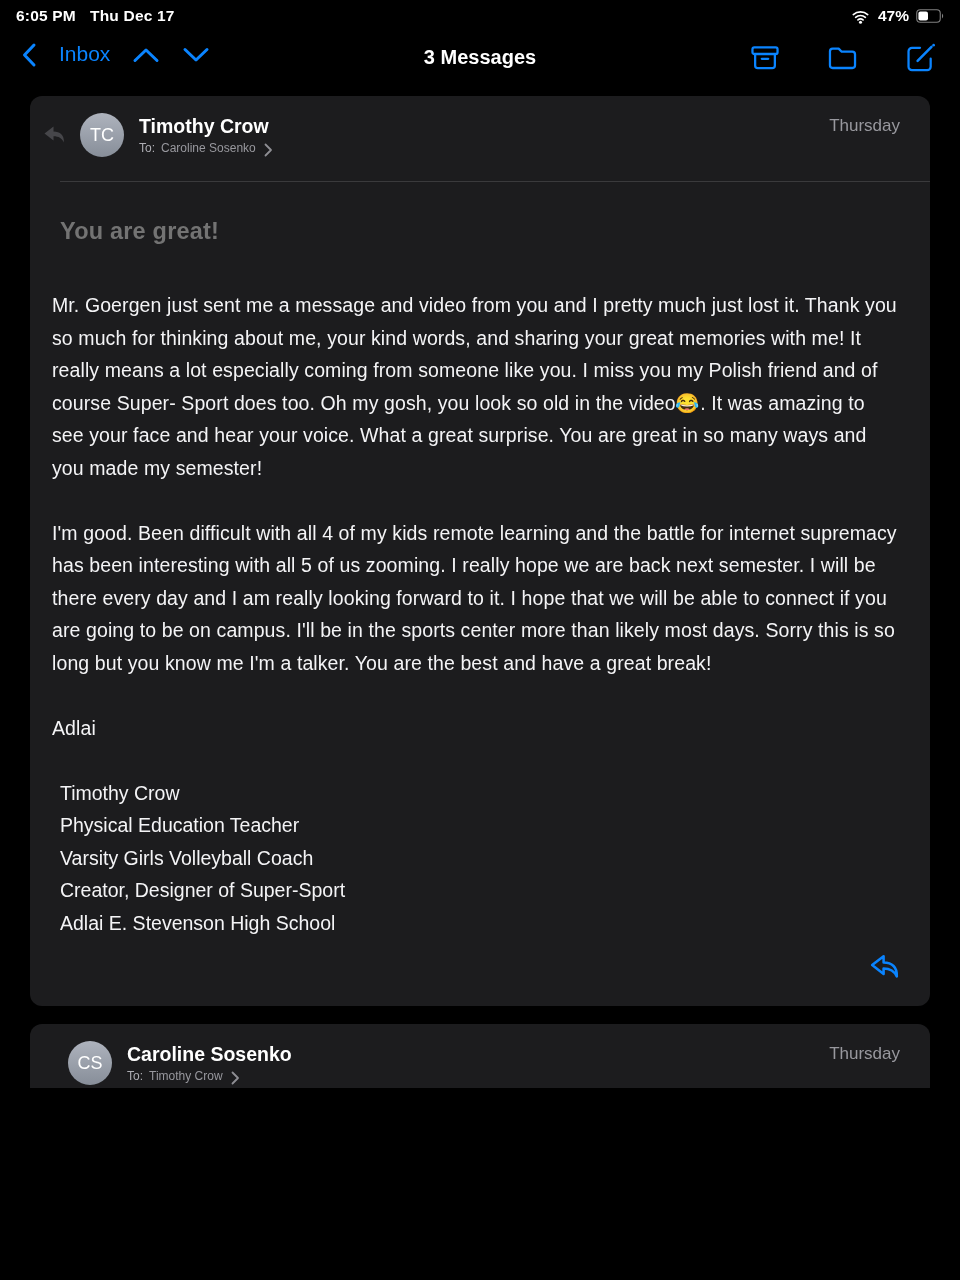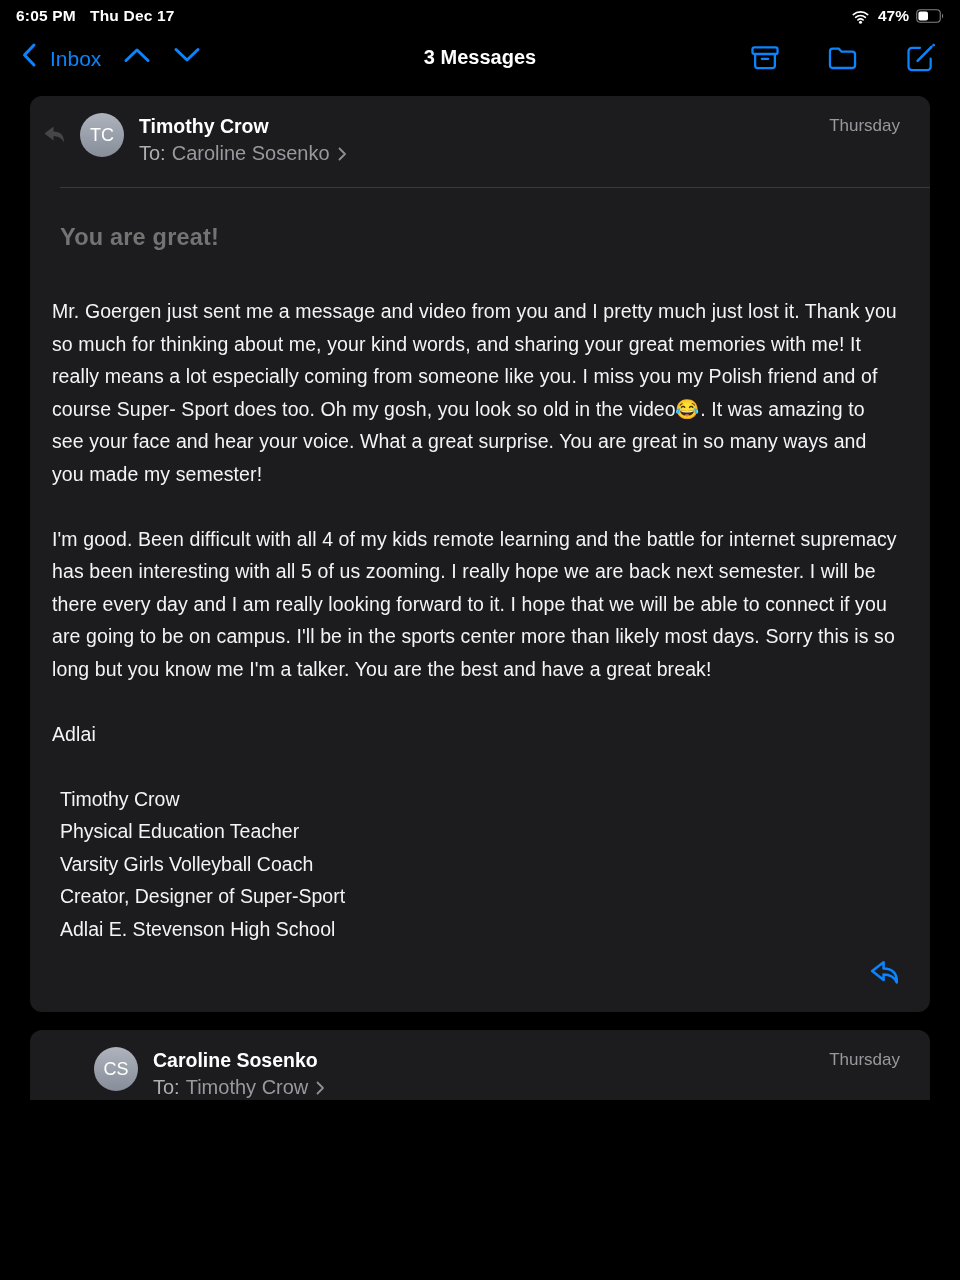--- a/index.html
+++ b/index.html
@@ -18,21 +18,21 @@
     display: flex; justify-content: space-between; align-items: center;
     height: 30px; padding: 2px 16px 0 16px;
   }
   .status-left { display: flex; gap: 14px; font-size: 15.5px; font-weight: 700; letter-spacing: .2px; }
   .status-right { display: flex; align-items: center; gap: 7px; font-size: 15.5px; font-weight: 600; }
   .status-right svg { display: block; }
 
   
   .nav-bar { position: relative; height: 52px; margin-top: 4px; }
   .nav-left { position: absolute; left: 20px; top: 8px; display: flex; align-items: center; }
-  .back-btn { display: flex; align-items: flex-end; gap: 13px; background: none; border: none; cursor: pointer; padding: 0; }
+  .back-btn { display: flex; align-items: flex-start; gap: 22px; background: none; border: none; cursor: pointer; padding: 0; }
   .back-label { color: #0a84ff; font-size: 21px; font-family: "Liberation Sans", sans-serif; }
   .nav-chevron-btn { background: none; border: none; cursor: pointer; padding: 0 0 0 22px; }
   .nav-title {
     position: absolute; left: 0; right: 0; top: 12px;
     text-align: center; font-size: 20px; font-weight: 700; color: #fff;
   }
   .nav-right { position: absolute; right: 24px; top: 8px; display: flex; align-items: center; gap: 45px; }
   .nav-right button { background: none; border: none; cursor: pointer; padding: 0; }
 
   
@@ -44,21 +44,21 @@
   .msg-header { display: flex; align-items: flex-start; padding: 17px 30px 0 12px; }
   .reply-indicator { margin-top: 11px; flex: 0 0 30px; }
   .avatar {
     flex: 0 0 44px; width: 44px; height: 44px; border-radius: 50%;
     background: linear-gradient(180deg, #aeb3bd 0%, #878e99 100%);
     display: flex; align-items: center; justify-content: center;
     font-size: 18px; color: #fff; margin-left: 8px;
   }
   .name-block { flex: 1 1 auto; margin-left: 15px; padding-top: 1px; }
   .sender-name { font-size: 19.5px; font-weight: 700; color: #fff; line-height: 25px; }
-  .to-line { display: flex; align-items: center; gap: 6px; margin-top: 2px; font-size: 20px; }
+  .to-line { display: flex; gap: 6px; margin-top: 2px; font-size: 12px; }
   .to-label { color: #aeaeb4; }
   .to-recipient { color: #98989e; }
   .to-chevron { margin-left: 2px; margin-top: 2px; }
   .msg-date { font-size: 17px; color: #98989e; padding-top: 3px; }
 
   .divider { border-top: 1px solid #3a3a3c; margin: 21px 0 0 30px; }
 
   .subject { font-size: 23.5px; font-weight: 700; color: #737373; margin: 36px 30px 0 30px; letter-spacing: .2px; }
 
   .mail-body { margin: 44px 30px 0 22px; font-size: 19.5px; line-height: 32.5px; color: #f4f4f6; letter-spacing: .1px; }
@@ -69,21 +69,21 @@
 
   
   .card-2 { margin-top: 18px; border-radius: 12px 12px 0 0; }
   .found-bar {
     height: 38px; background: #2b2b2d; border-radius: 12px 12px 0 0;
     display: flex; align-items: center; justify-content: space-between;
     padding: 0 30px 0 40px;
   }
   .found-label { color: #8e8e93; font-size: 15.5px; font-weight: 700; letter-spacing: .2px; }
   .found-bar button { background: none; border: none; cursor: pointer; padding: 0; }
-  .card-2 .msg-header { padding-left: 30px; margin-left: 26px; }
+  .card-2 .msg-header { padding-left: 30px; }
 </style>
 </head>
 <body>
 
 <div class="screen">
 
   <div class="status-bar">
     <div class="status-left">
       <span>6:05 PM</span>
       <span>Thu Dec 17</span>

